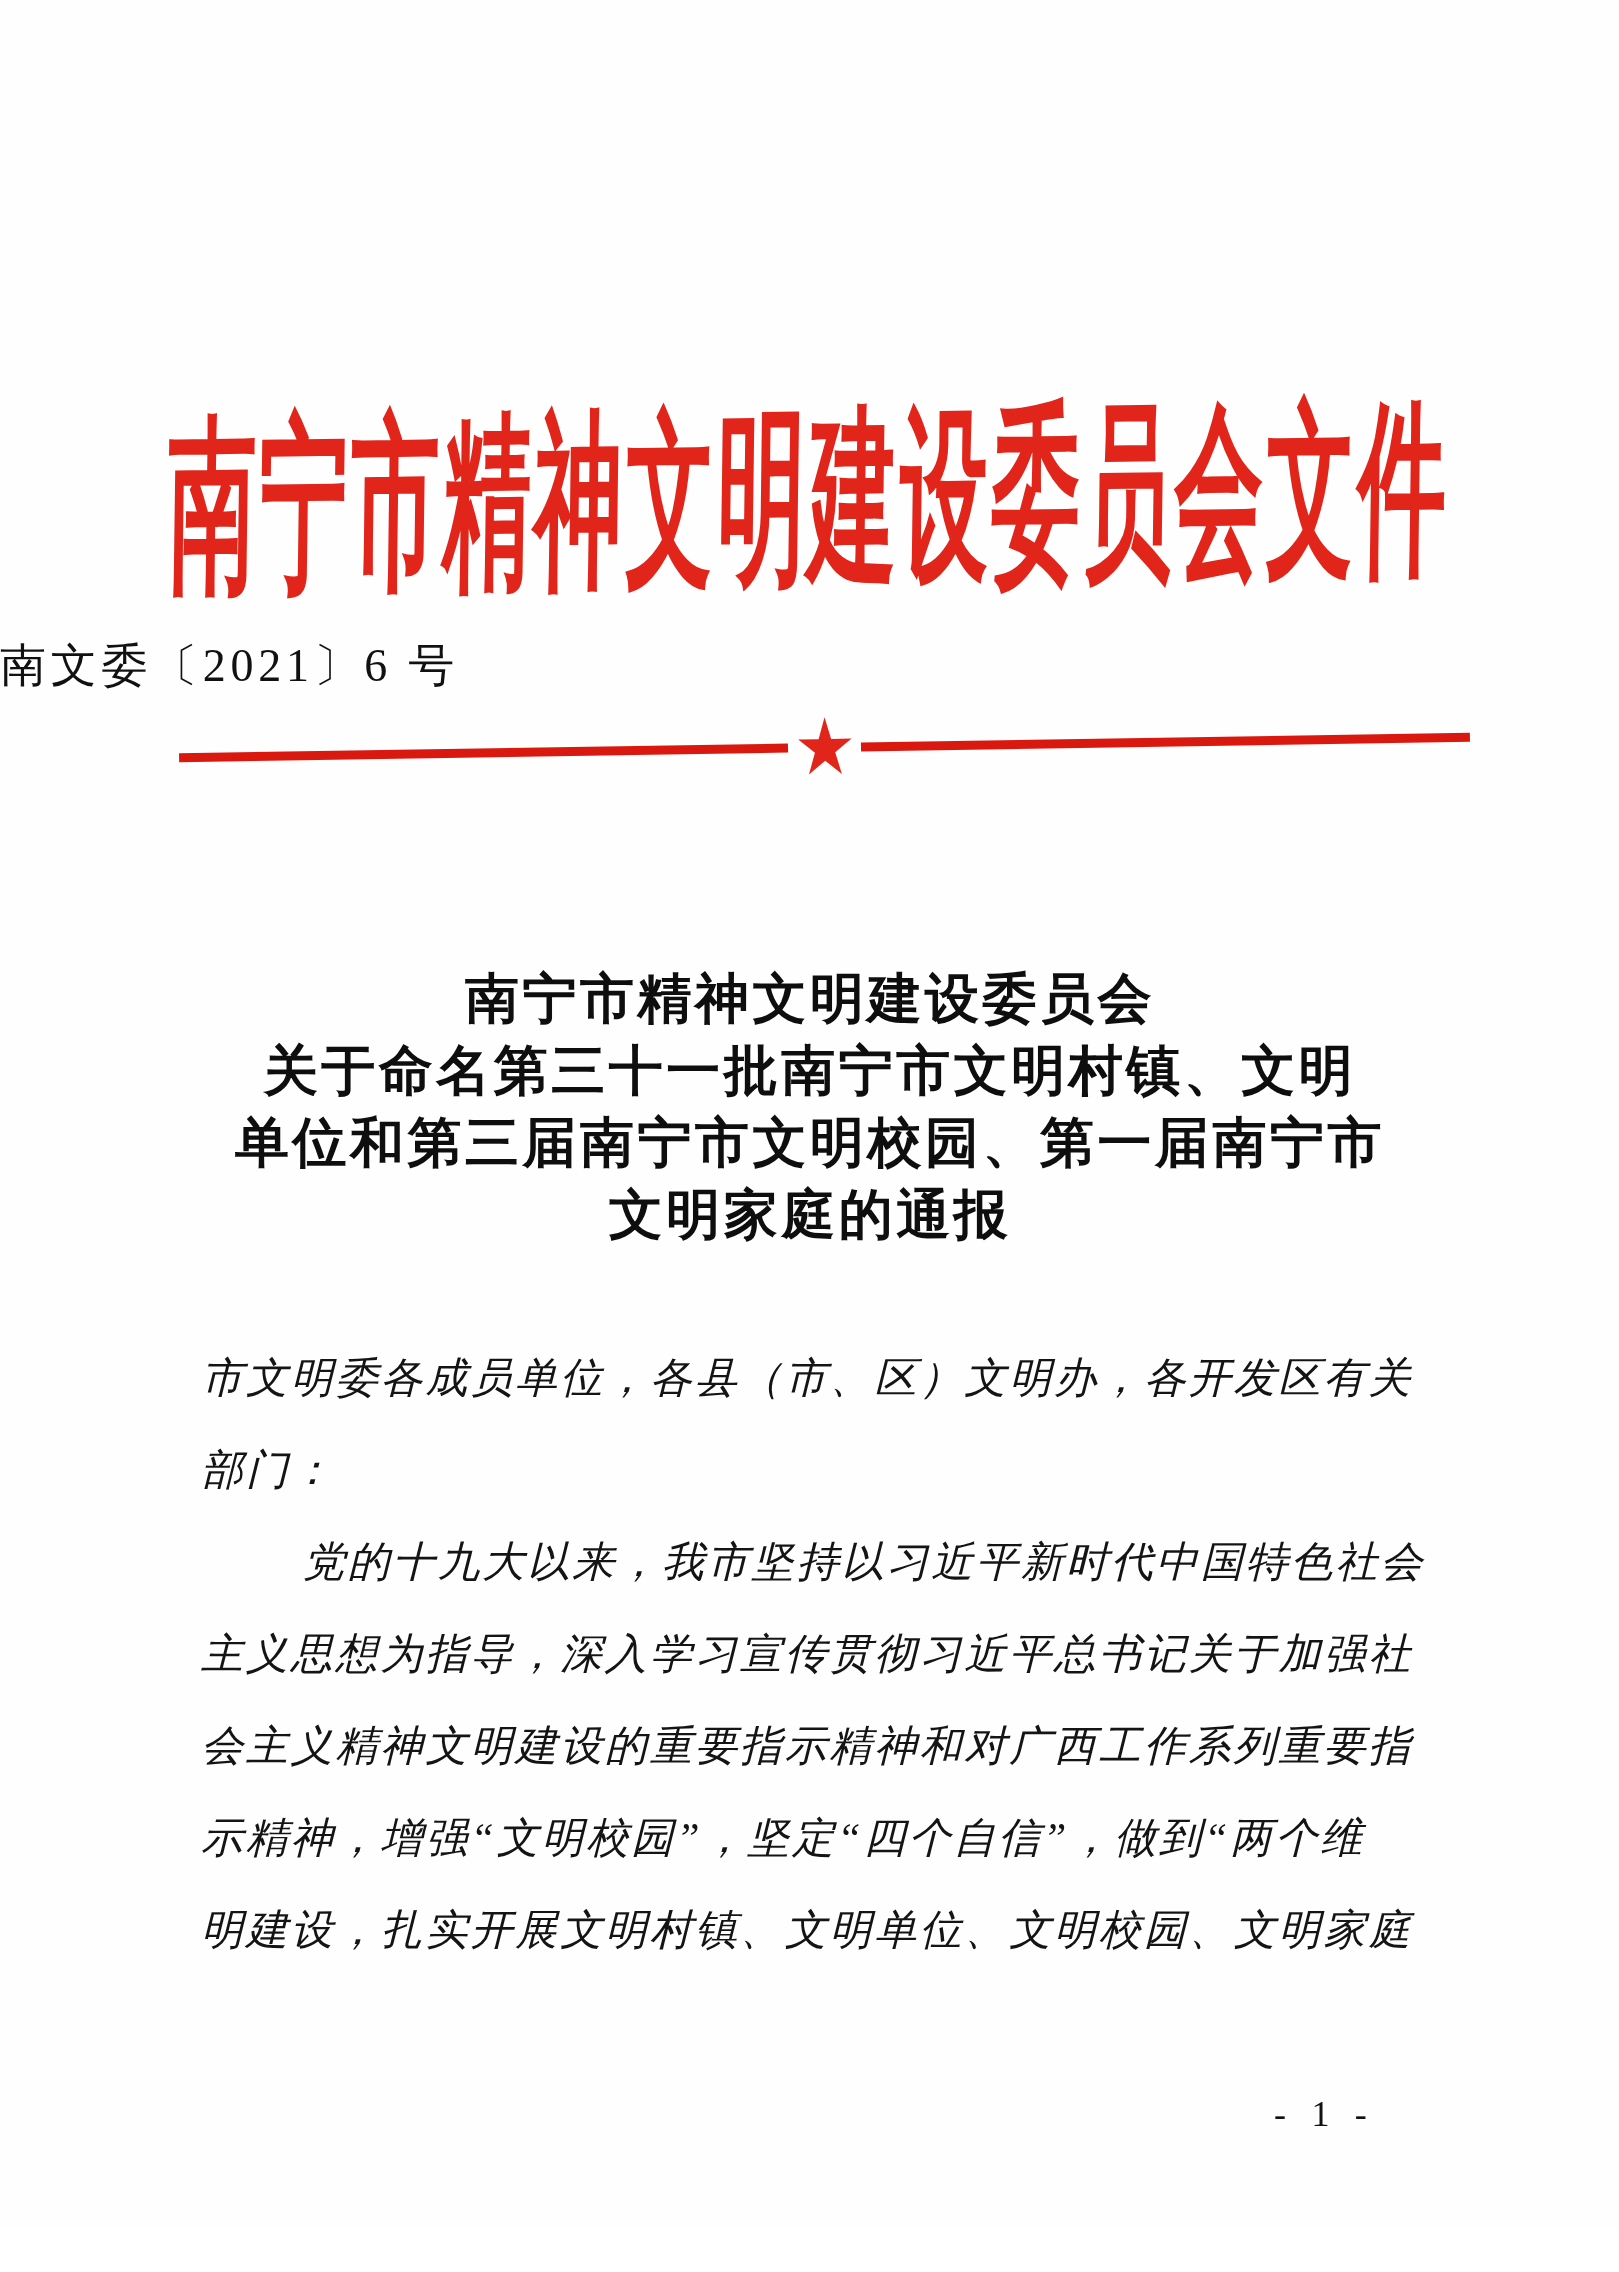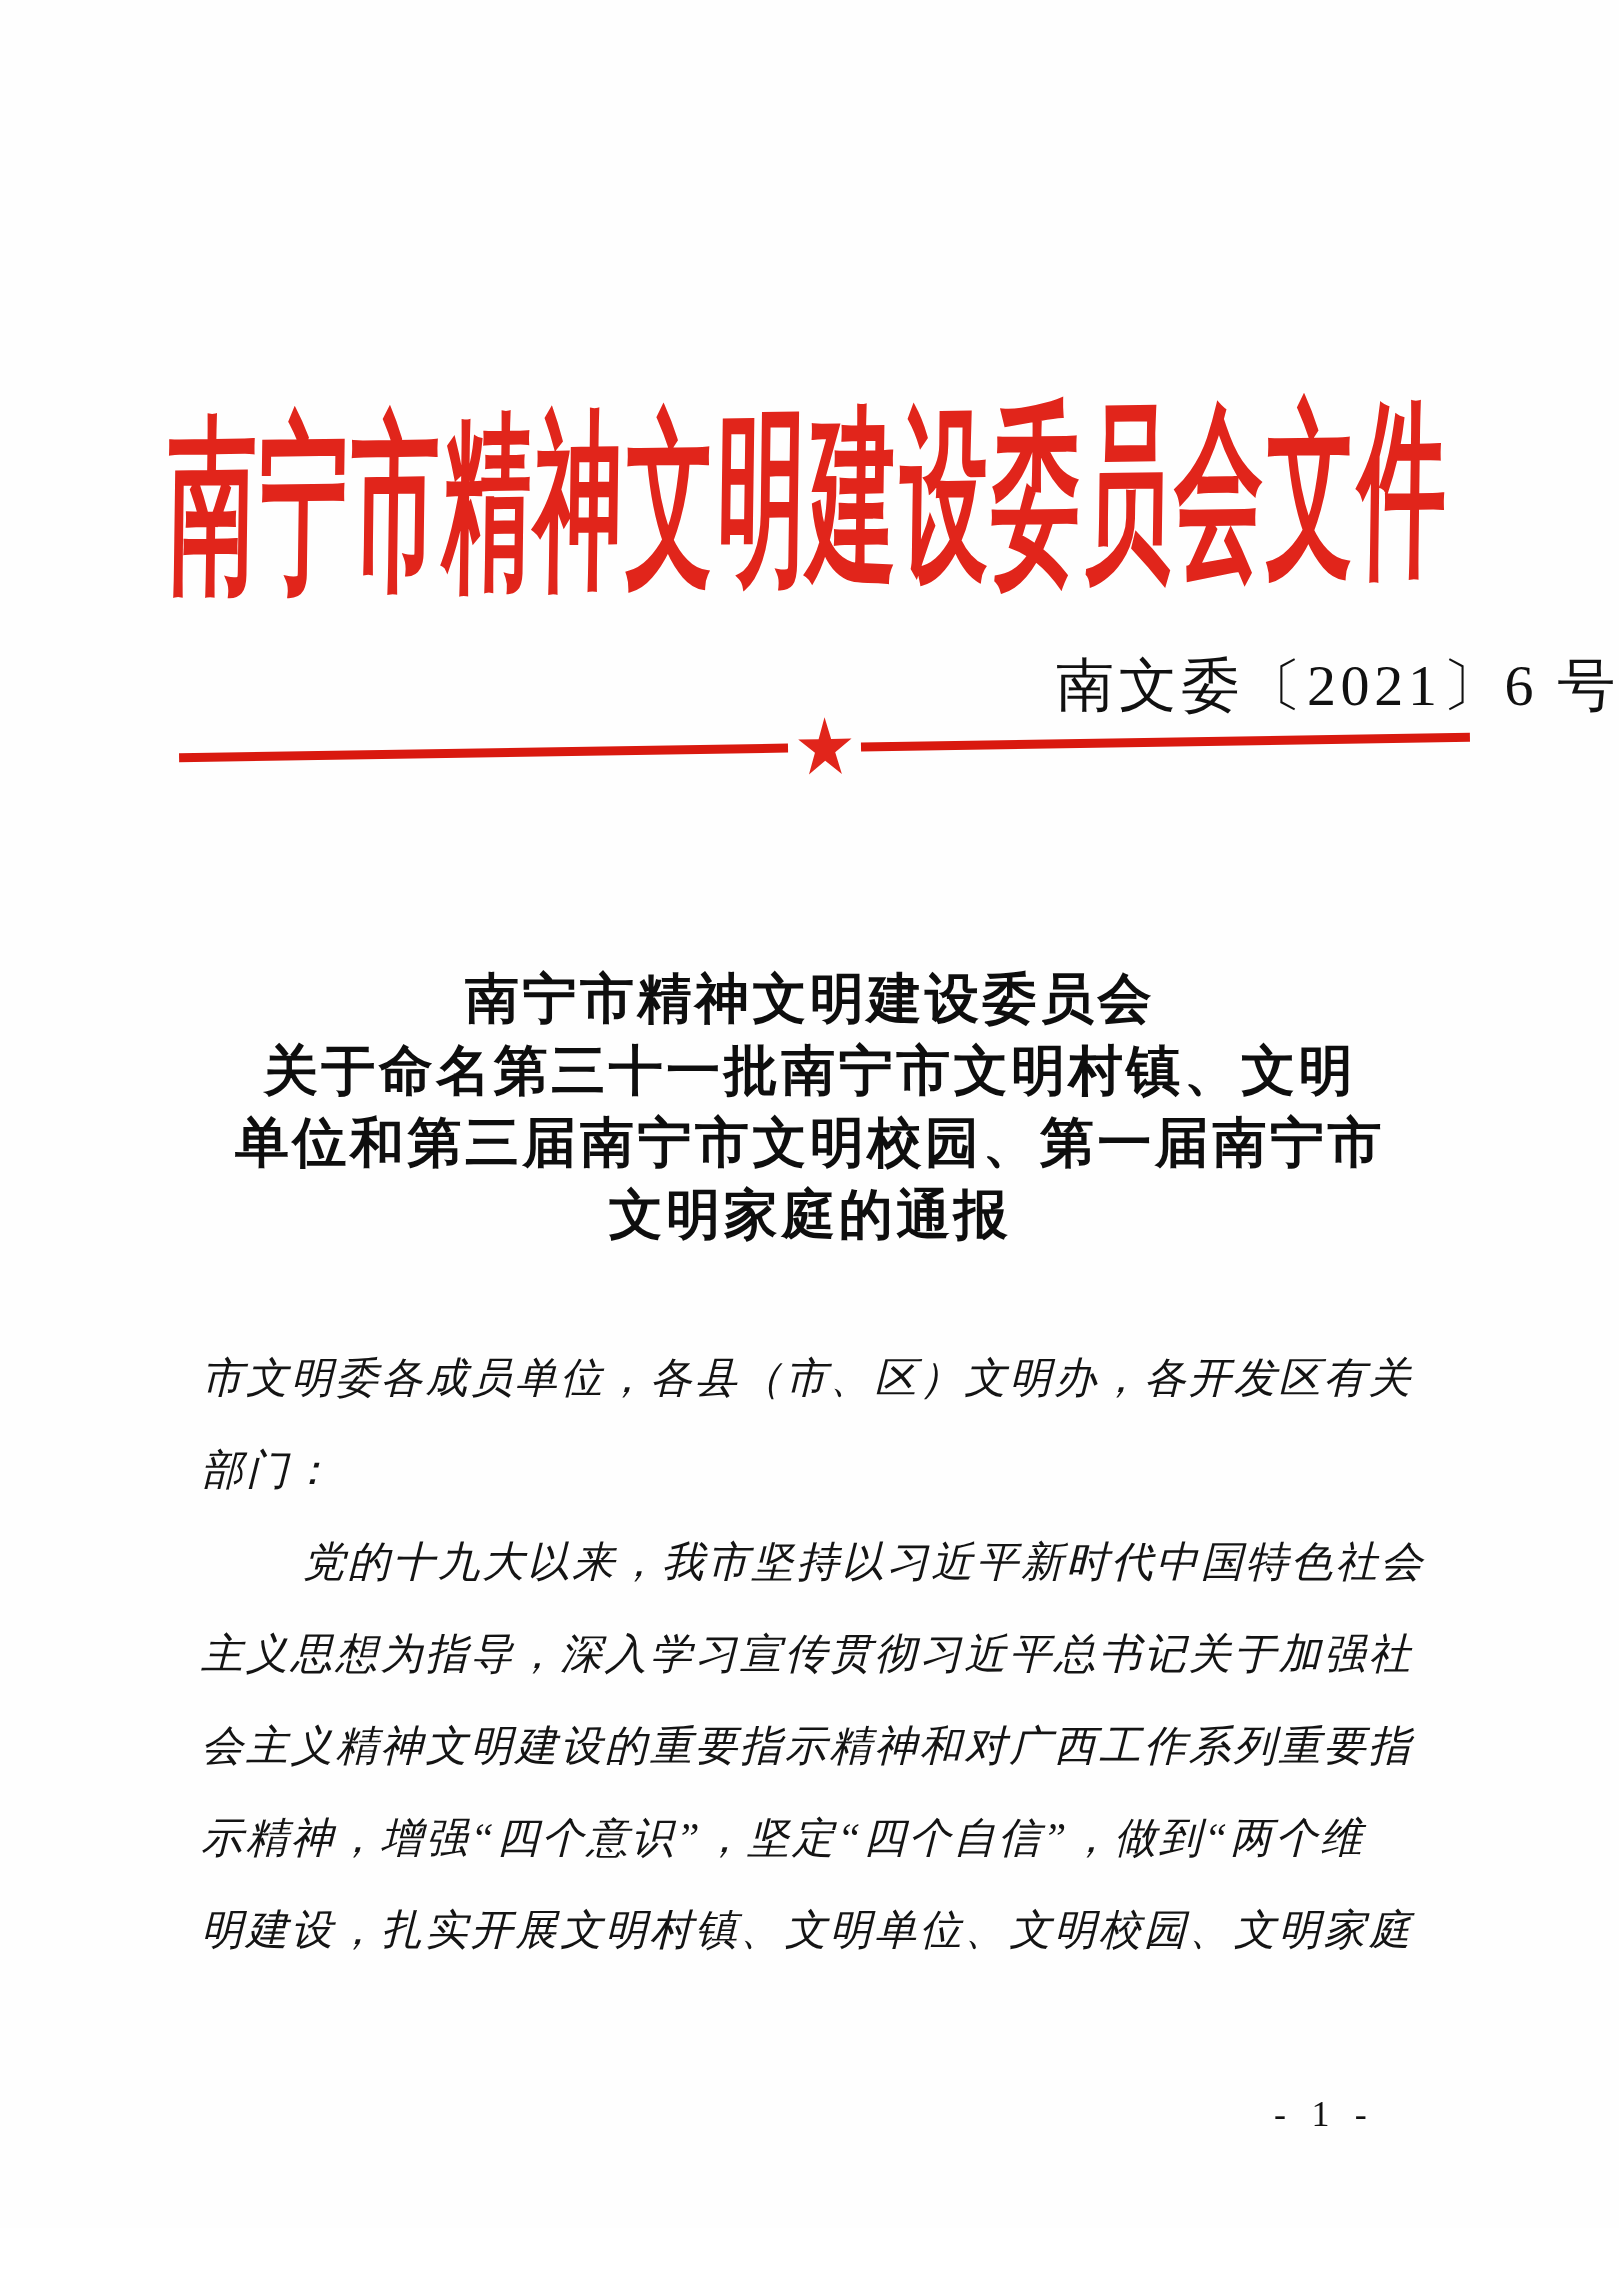--- a/index.html
+++ b/index.html
@@ -28,25 +28,25 @@
     font-weight: 700;
     letter-spacing: 3.5px;
     color: #e1251b;
     transform: scaleY(2.15) skewX(-2deg) rotate(-0.4deg);
     transform-origin: center top;
     white-space: nowrap;
   }
   
   .doc-number {
     position: absolute;
-    top: 656px;
+    top: 636px;
     left: 0;
     width: 100%;
-    text-align: right;
-    font-size: 58px;
+    text-align: left;
+    font-size: 46px;
     line-height: 59px;
     letter-spacing: 4.7px;
     color: #111111;
     white-space: nowrap;
   }
   
   .rule-row {
     position: absolute;
     top: 715px;
     left: 179px;
@@ -131,20 +131,20 @@
     <div>单位和第三届南宁市文明校园、第一届南宁市</div>
     <div>文明家庭的通报</div>
   </div>
 
   <div class="body-block">
     <div class="body-line">市文明委各成员单位，各县（市、区）文明办，各开发区有关</div>
     <div class="body-line">部门：</div>
     <div class="body-line para-indent">党的十九大以来，我市坚持以习近平新时代中国特色社会</div>
     <div class="body-line">主义思想为指导，深入学习宣传贯彻习近平总书记关于加强社</div>
     <div class="body-line">会主义精神文明建设的重要指示精神和对广西工作系列重要指</div>
-    <div class="body-line">示精神，增强“四个意识”，坚定“四个自信”，做到“两个维</div>
+    <div class="body-line">示精神，增强“文明校园”，坚定“四个自信”，做到“两个维</div>
     <div class="body-line">明建设，扎实开展文明村镇、文明单位、文明校园、文明家庭</div>
   </div>
 
   <div class="page-num">- 1 -</div>
 
 </div>
 
 
 </body></html>

